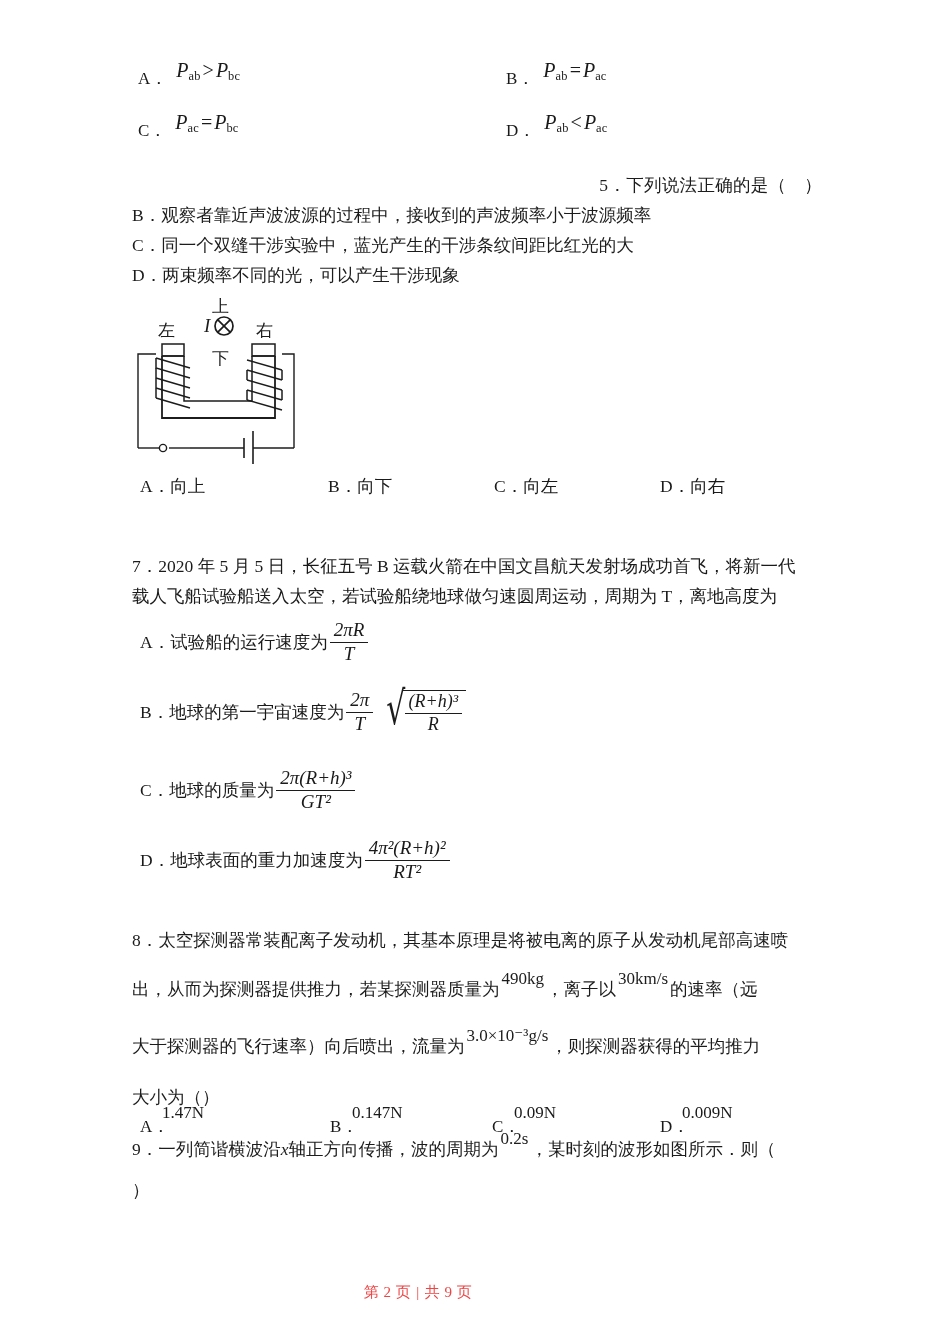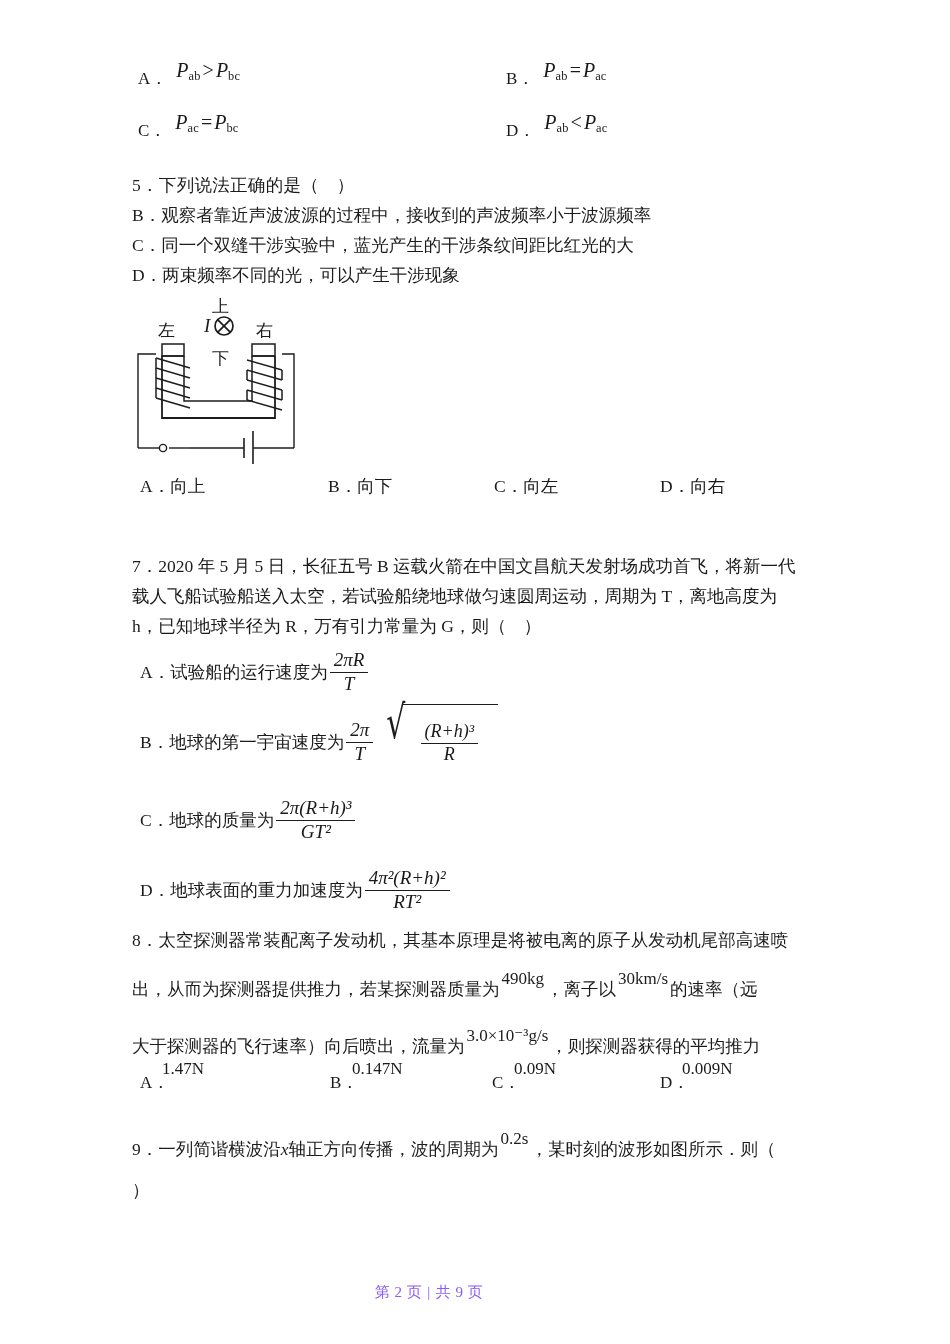--- a/index.html
+++ b/index.html
@@ -28,21 +28,21 @@
     width: 690px;
   }
 
   
   .qline {
     font-size: 17.5px;
     line-height: 30px;
     color: #1c1c1c;
     white-space: normal;
   }
-  .qnum { letter-spacing: 0.3px; }
+  .qnum { letter-spacing: 0.3px; text-align: right; }
   .italic { font-style: italic; }
   .serif-math {
     font-family: "Liberation Serif", "DejaVu Serif", serif;
     font-style: italic;
   }
 
   
   .q4-opts {
     position: absolute;
     left: 0;
@@ -154,21 +154,21 @@
     transform-origin: right center;
     margin-right: -3px;
     color: #1c1c1c;
   }
   .sqrt .radicand {
     border-top: 1.3px solid #1c1c1c;
     padding: 1px 4px 0 2px;
     display: flex;
     align-items: center;
   }
-  .sqrt .radicand .frac { font-size: 18px; margin: 16px; }
+  .sqrt .radicand .frac { font-size: 18px; margin: 0; }
 
   
   .q8 { position: absolute; top: 913px; left: 0; width: 700px; }
   .q8 .qline { line-height: 44px; font-size: 17.5px; margin-top: 12px; }
   .sup-val {
     font-size: 17px;
     position: relative;
     top: -11px;
     padding: 0 2px;
     font-family: "Liberation Serif", "DejaVu Serif", serif;
@@ -199,23 +199,22 @@
   .q9 .qline { line-height: 40px; font-size: 17.5px; }
 
   
   .footer {
     position: absolute;
     left: 0;
     top: 1283px;
     width: 836px;
     text-align: center;
     font-size: 15px;
-    color: #8b5cf6;
+    color: #ef4444;
     letter-spacing: 0.5px;
-    padding-left: 11px;
   }
   .footer .sep { padding: 0 5px; }
 
   svg { display: block; }
 </style>
 </head>
 <body>
 
 <div class="page">
   <div class="content">
@@ -322,21 +321,20 @@
         <span style="left:8px;">A．向上</span>
         <span style="left:196px;">B．向下</span>
         <span style="left:362px;text-align:right;">C．向左</span>
         <span style="left:528px;">D．向右</span>
       </div>
     </div>
 
     <div class="q7">
       <div class="q7-stem">7．2020 年 5 月 5 日，长征五号 B 运载火箭在中国文昌航天发射场成功首飞，将新一代</div>
       <div class="q7-stem">载人飞船试验船送入太空，若试验船绕地球做匀速圆周运动，周期为 T，离地高度为</div>
-      <div class="q7-stem">h，已知地球半径为 R，万有引力常量为 G，则（　）</div>
 
       <div class="q7-opt" style="height:62px; padding-left:8px;">
         <span class="lead">A．</span>
         <span class="lead">试验船的运行速度为</span>
         <span class="frac">
           <span class="num">2πR</span>
           <span class="den">T</span>
         </span>
       </div>
 
@@ -374,20 +372,21 @@
           <span class="num">4π²(R+h)²</span>
           <span class="den">RT²</span>
         </span>
       </div>
     </div>
 
     <div class="q8">
       <div class="qline" style="line-height:30px;">8．太空探测器常装配离子发动机，其基本原理是将被电离的原子从发动机尾部高速喷</div>
       <div class="qline"><span>出，从而为探测器提供推力，若某探测器质量为</span><span class="sup-val">490kg</span><span>，离子以</span><span class="sup-val">30km/s</span><span>的速率（远</span></div>
       <div class="qline"><span>大于探测器的飞行速率）向后喷出，流量为</span><span class="sup-val">3.0×10⁻³g/s</span><span>，则探测器获得的平均推力</span></div>
+      <div class="qline" style="line-height:32px;">大小为（）</div>
 
       <div class="q8-opts">
         <span class="cell" style="left:8px;">
           <span class="l">A．</span>
           <span class="v">1.47N</span>
         </span>
         <span class="cell" style="left:198px;">
           <span class="l">B．</span>
           <span class="v">0.147N</span>
         </span>

